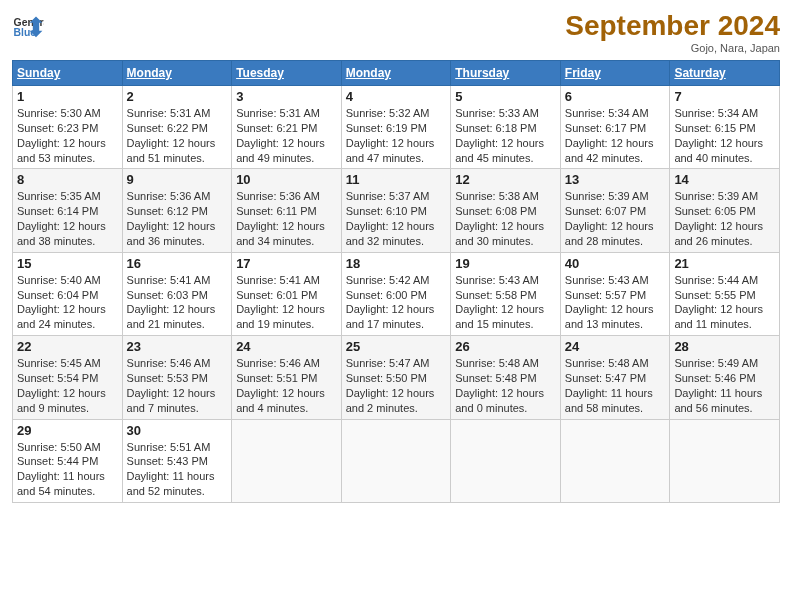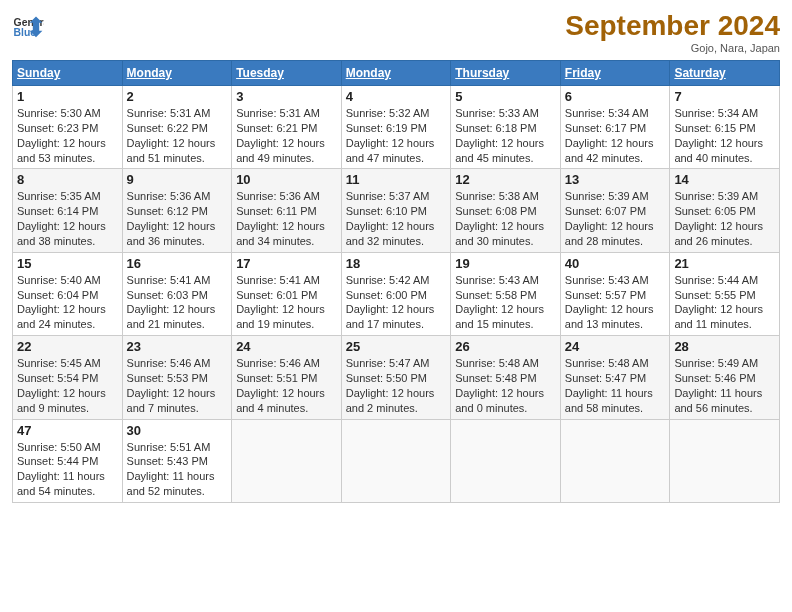--- a/index.html
+++ b/index.html
@@ -232,21 +232,21 @@
             <span class="day-num">24</span>
             <div class="cell-text">Sunrise: 5:48 AM<br>Sunset: 5:47 PM<br>Daylight: 11 hours<br>and 58 minutes.</div>
           </td>
           <td>
             <span class="day-num">28</span>
             <div class="cell-text">Sunrise: 5:49 AM<br>Sunset: 5:46 PM<br>Daylight: 11 hours<br>and 56 minutes.</div>
           </td>
         </tr>
         <tr>
           <td>
-            <span class="day-num">47</span>
+            <span class="day-num">29</span>
             <div class="cell-text">Sunrise: 5:50 AM<br>Sunset: 5:44 PM<br>Daylight: 11 hours<br>and 54 minutes.</div>
           </td>
           <td>
             <span class="day-num">30</span>
             <div class="cell-text">Sunrise: 5:51 AM<br>Sunset: 5:43 PM<br>Daylight: 11 hours<br>and 52 minutes.</div>
           </td>
           <td class="empty-cell"></td>
           <td class="empty-cell"></td>
           <td class="empty-cell"></td>
           <td class="empty-cell"></td>

